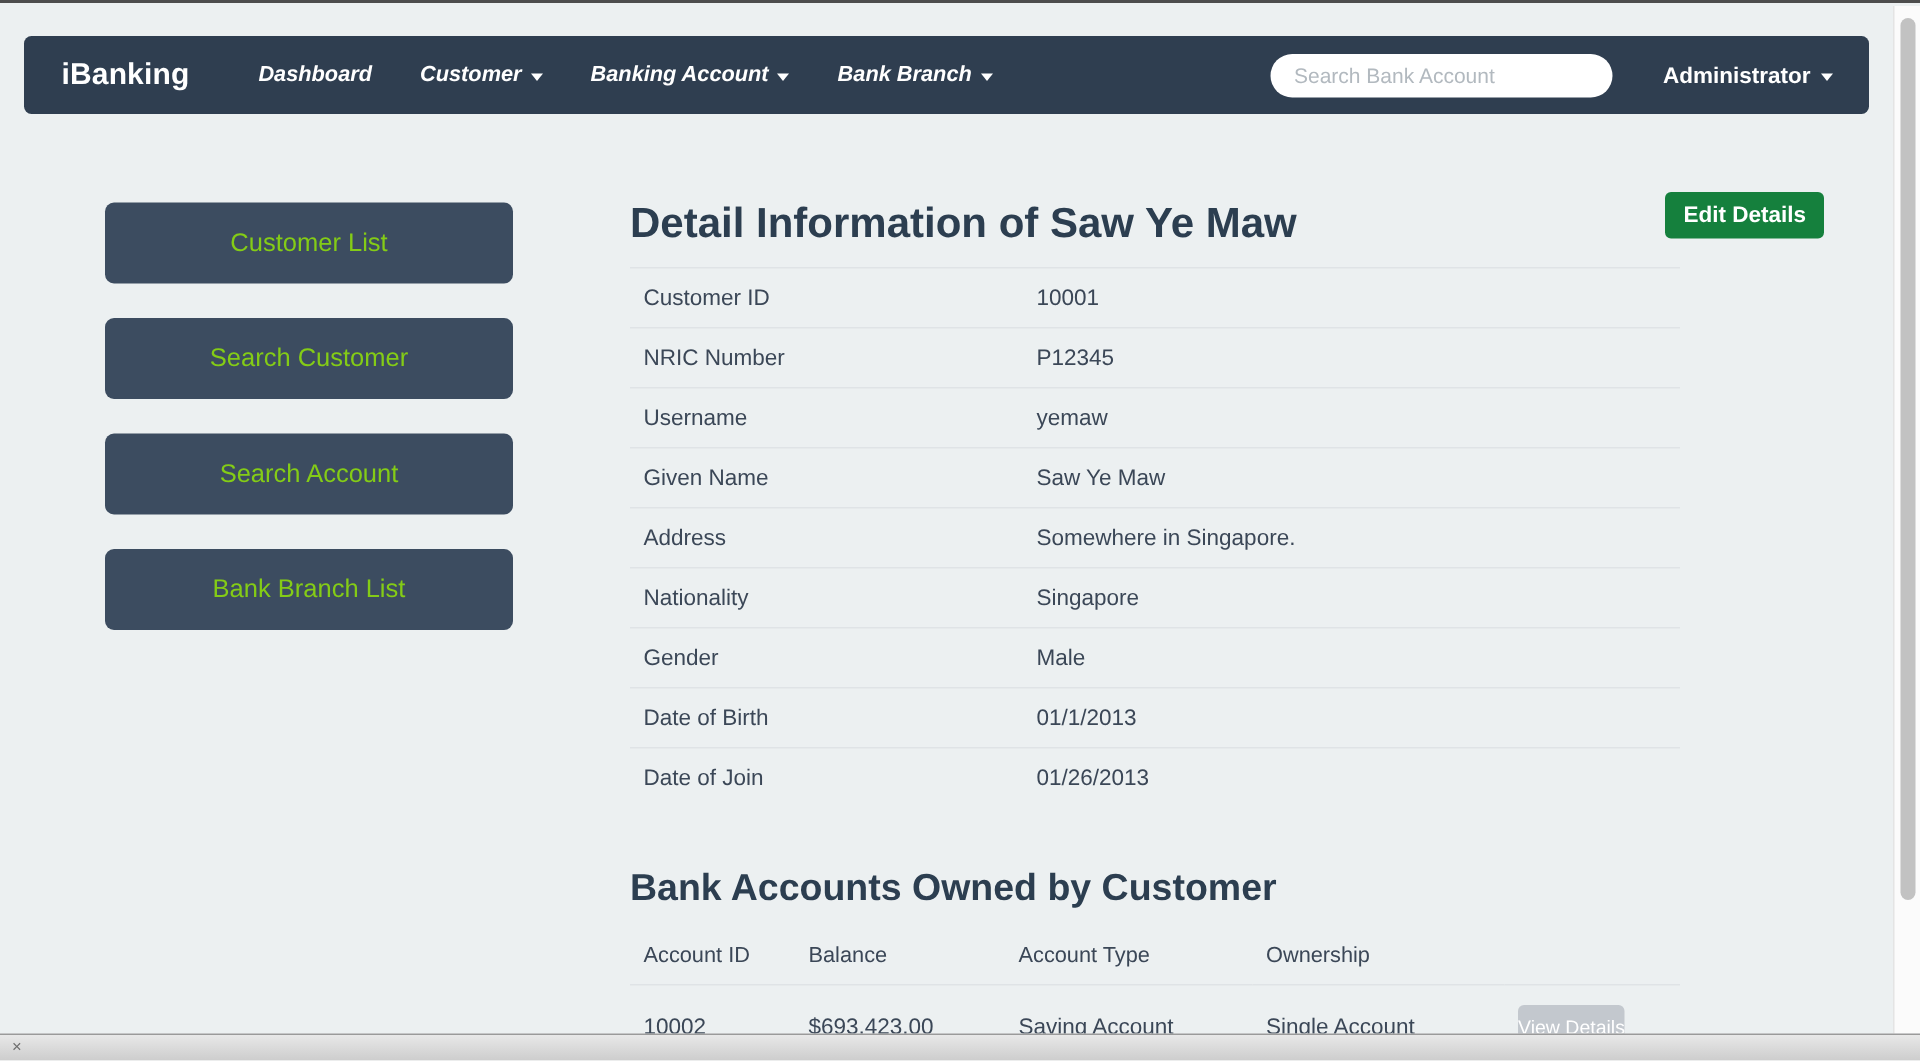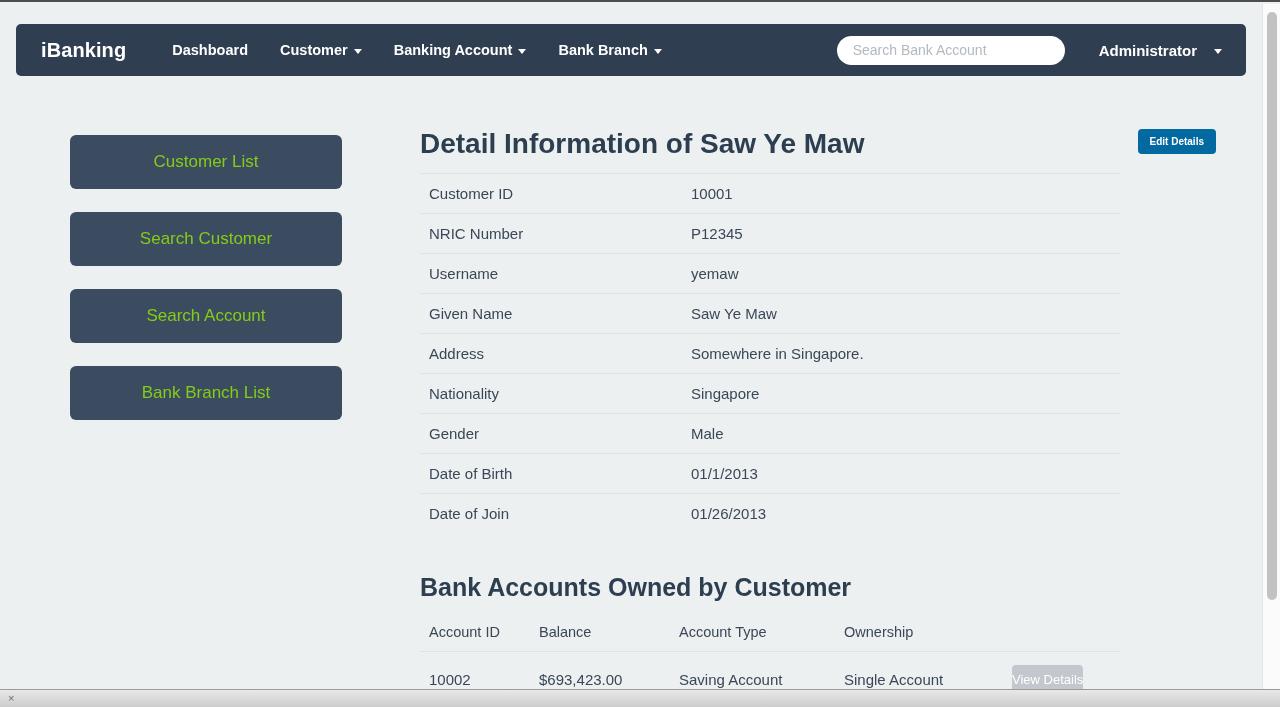--- a/index.html
+++ b/index.html
@@ -57,20 +57,21 @@
     margin-left: 25px;
     margin-right: 30px;
     letter-spacing: .1px;
     white-space: nowrap;
   }
 
   .nav-links {
     display: flex;
     align-items: center;
     list-style: none;
+    font-style: italic;
   }
 
   .nav-item {
     color: #ffffff;
     font-size: 14.5px;
     font-weight: bold;
     padding: 6px 16px;
     white-space: nowrap;
     display: flex;
     align-items: center;
@@ -109,21 +110,21 @@
   }
   .search-input::placeholder { color: #b2b9bf; }
 
   .admin-menu {
     color: #ffffff;
     font-size: 15px;
     font-weight: bold;
     margin-left: 34px;
     display: flex;
     align-items: center;
-    gap: 17px;
+    gap: 7px;
     white-space: nowrap;
     cursor: pointer;
   }
 
   
   .container {
     position: absolute;
     left: 0;
     top: 96px;
     width: 1262px;
@@ -163,25 +164,25 @@
   }
 
   .title-row {
     display: flex;
     align-items: flex-end;
     justify-content: space-between;
     margin-bottom: 13px;
   }
 
   .btn-edit {
-    background: #0369a1;
+    background: #15803d;
     color: #ffffff;
     border: none;
     border-radius: 4px;
-    font-size: 10px;
+    font-size: 15px;
     font-weight: bold;
     font-family: "Liberation Sans", sans-serif;
     padding: 7px 12px;
     cursor: pointer;
     margin-bottom: 6px;
     white-space: nowrap;
   }
 
   table.detail-table, table.accounts-table {
     width: 700px;

